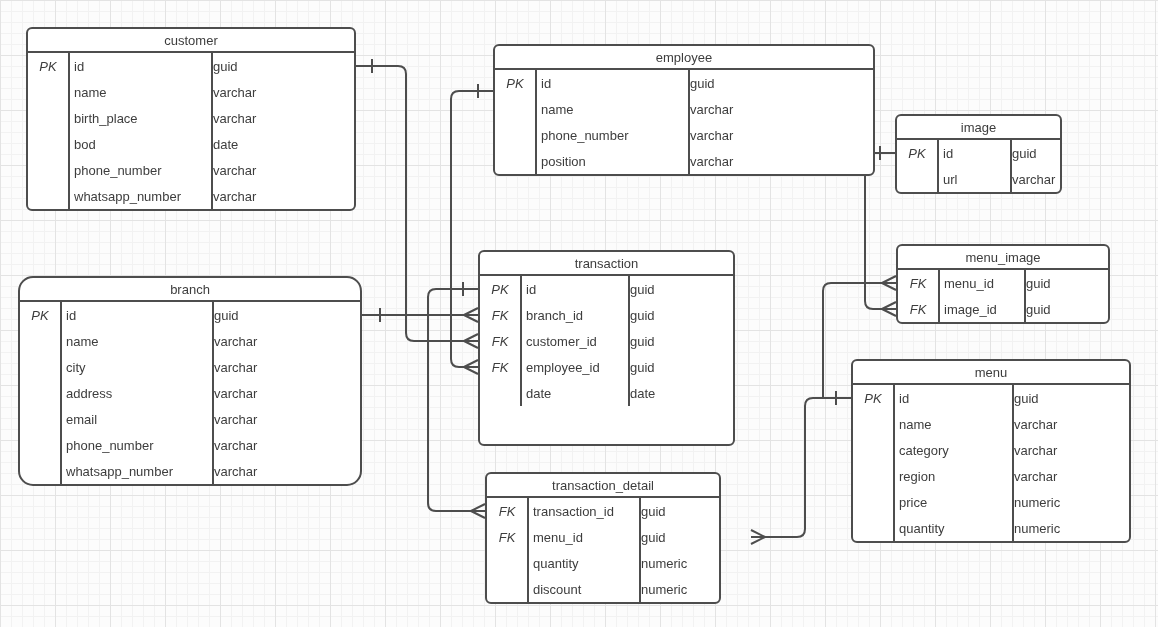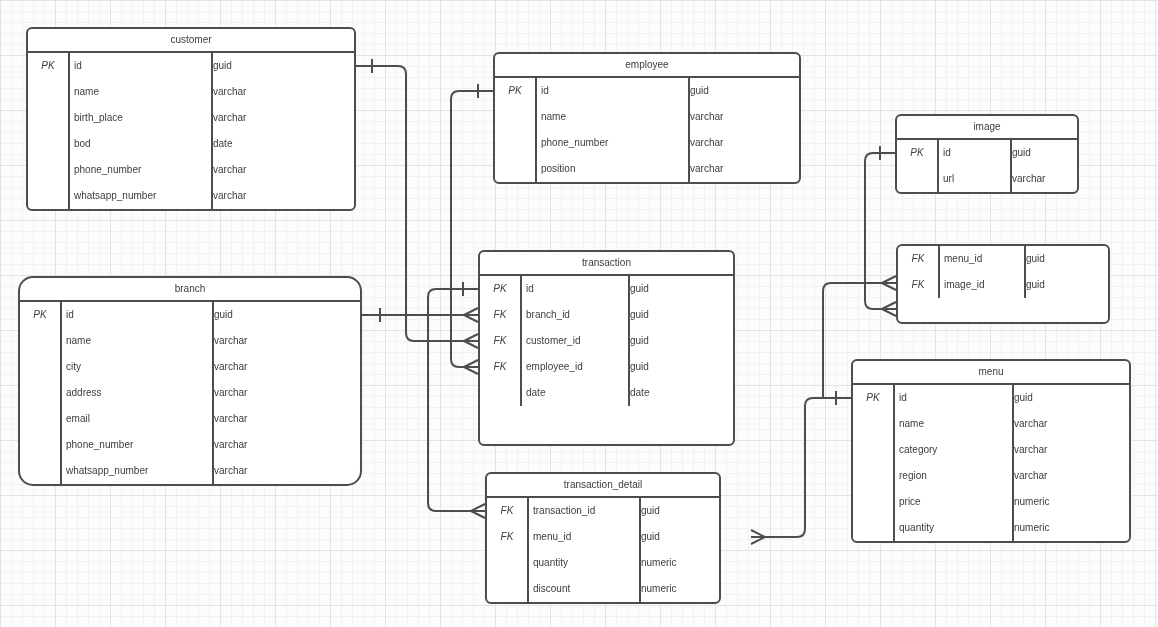--- a/index.html
+++ b/index.html
@@ -12,36 +12,36 @@
       linear-gradient(to bottom,#e3e3e3 1px,transparent 1px),
       linear-gradient(to right,#f2f2f2 1px,transparent 1px),
       linear-gradient(to bottom,#f2f2f2 1px,transparent 1px);
     background-size:55px 55px,55px 55px,11px 11px,11px 11px;
   }
   .wires{position:absolute;left:0;top:0;z-index:1;}
   .wire{fill:none;stroke:#4d4d4d;stroke-width:2;stroke-linejoin:round;stroke-linecap:butt;}
   .table{
     position:absolute;z-index:2;background:#ffffff;color:#3d3d3d;
     border:2px solid #4d4d4d;border-radius:6px;box-sizing:border-box;
-    font-size:10px;line-height:1;overflow:hidden;
+    font-size:13px;line-height:1;overflow:hidden;
   }
   .t-title{height:24px;box-sizing:border-box;border-bottom:2px solid #4d4d4d;
     display:flex;align-items:center;justify-content:center;}
   .t-row{height:26px;display:flex;align-items:stretch;}
   .c-key{flex:none;width:42px;border-right:2px solid #4d4d4d;box-sizing:border-box;
     display:flex;align-items:center;justify-content:center;font-style:italic;}
   .c-name{flex:none;border-right:2px solid #4d4d4d;box-sizing:border-box;
     display:flex;align-items:center;padding-left:4px;}
   .c-type{flex:1;display:flex;align-items:center;}
 
   #tbl-customer{left:26px;top:27px;width:330px;height:184px;}
   #tbl-customer .c-name{width:143px;}
-  #tbl-employee{left:493px;top:52px;width:308px;height:132px;}
+  #tbl-employee{left:493px;top:44px;width:382px;height:132px;}
   #tbl-employee .c-name{width:153px;}
-  #tbl-image{left:895px;top:114px;width:184px;height:80px;}
+  #tbl-image{left:895px;top:114px;width:167px;height:80px;}
   #tbl-image .c-name{width:73px;}
   #tbl-branch{left:18px;top:276px;width:344px;height:210px;border-radius:15px;}
   #tbl-branch .c-name{width:152px;}
   #tbl-transaction{left:478px;top:250px;width:257px;height:196px;}
   #tbl-transaction .c-name{width:108px;}
   #tbl-menu_image{left:896px;top:244px;width:214px;height:80px;}
   #tbl-menu_image .c-name{width:86px;}
   #tbl-menu{left:851px;top:359px;width:280px;height:184px;}
   #tbl-menu .c-name{width:119px;}
   #tbl-transaction_detail{left:485px;top:472px;width:236px;height:132px;}
@@ -233,20 +233,21 @@
       </div>
       <div class="t-row">
         <span class="c-key"></span>
         <span class="c-name">date</span>
         <span class="c-type">date</span>
       </div>
     </div>
   </div>
 
   <div class="table" id="tbl-menu_image">
+    <div class="t-title">menu_image</div>
     <div class="t-body">
       <div class="t-row">
         <span class="c-key">FK</span>
         <span class="c-name">menu_id</span>
         <span class="c-type">guid</span>
       </div>
       <div class="t-row">
         <span class="c-key">FK</span>
         <span class="c-name">image_id</span>
         <span class="c-type">guid</span>

